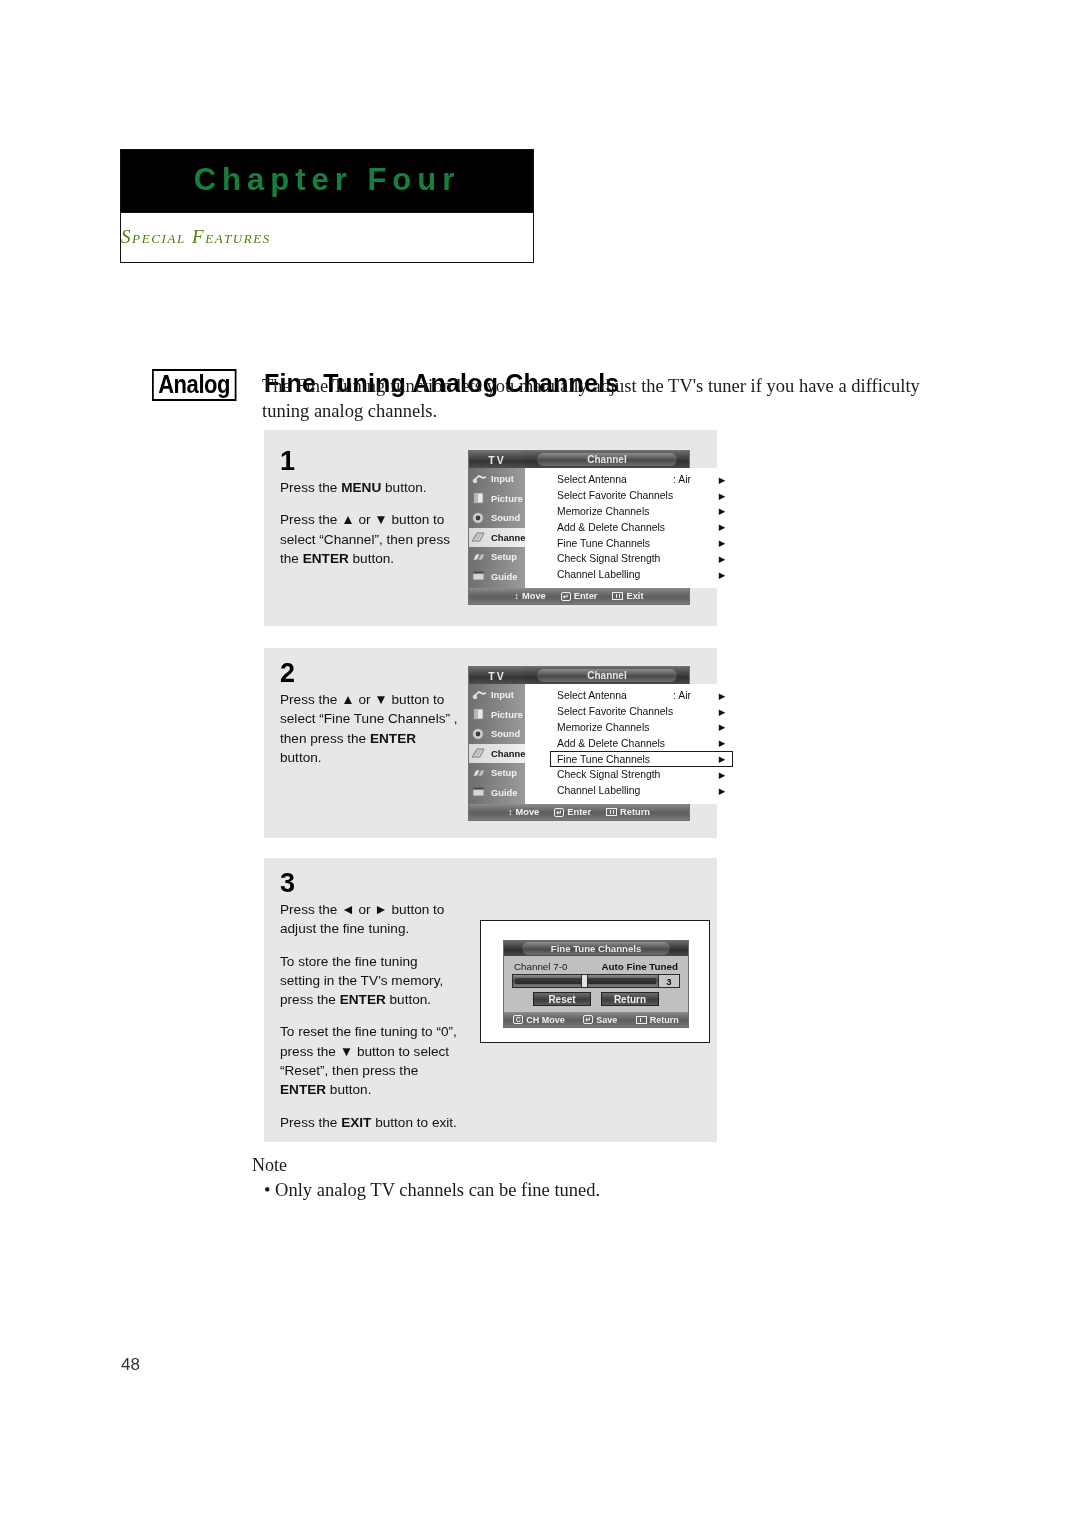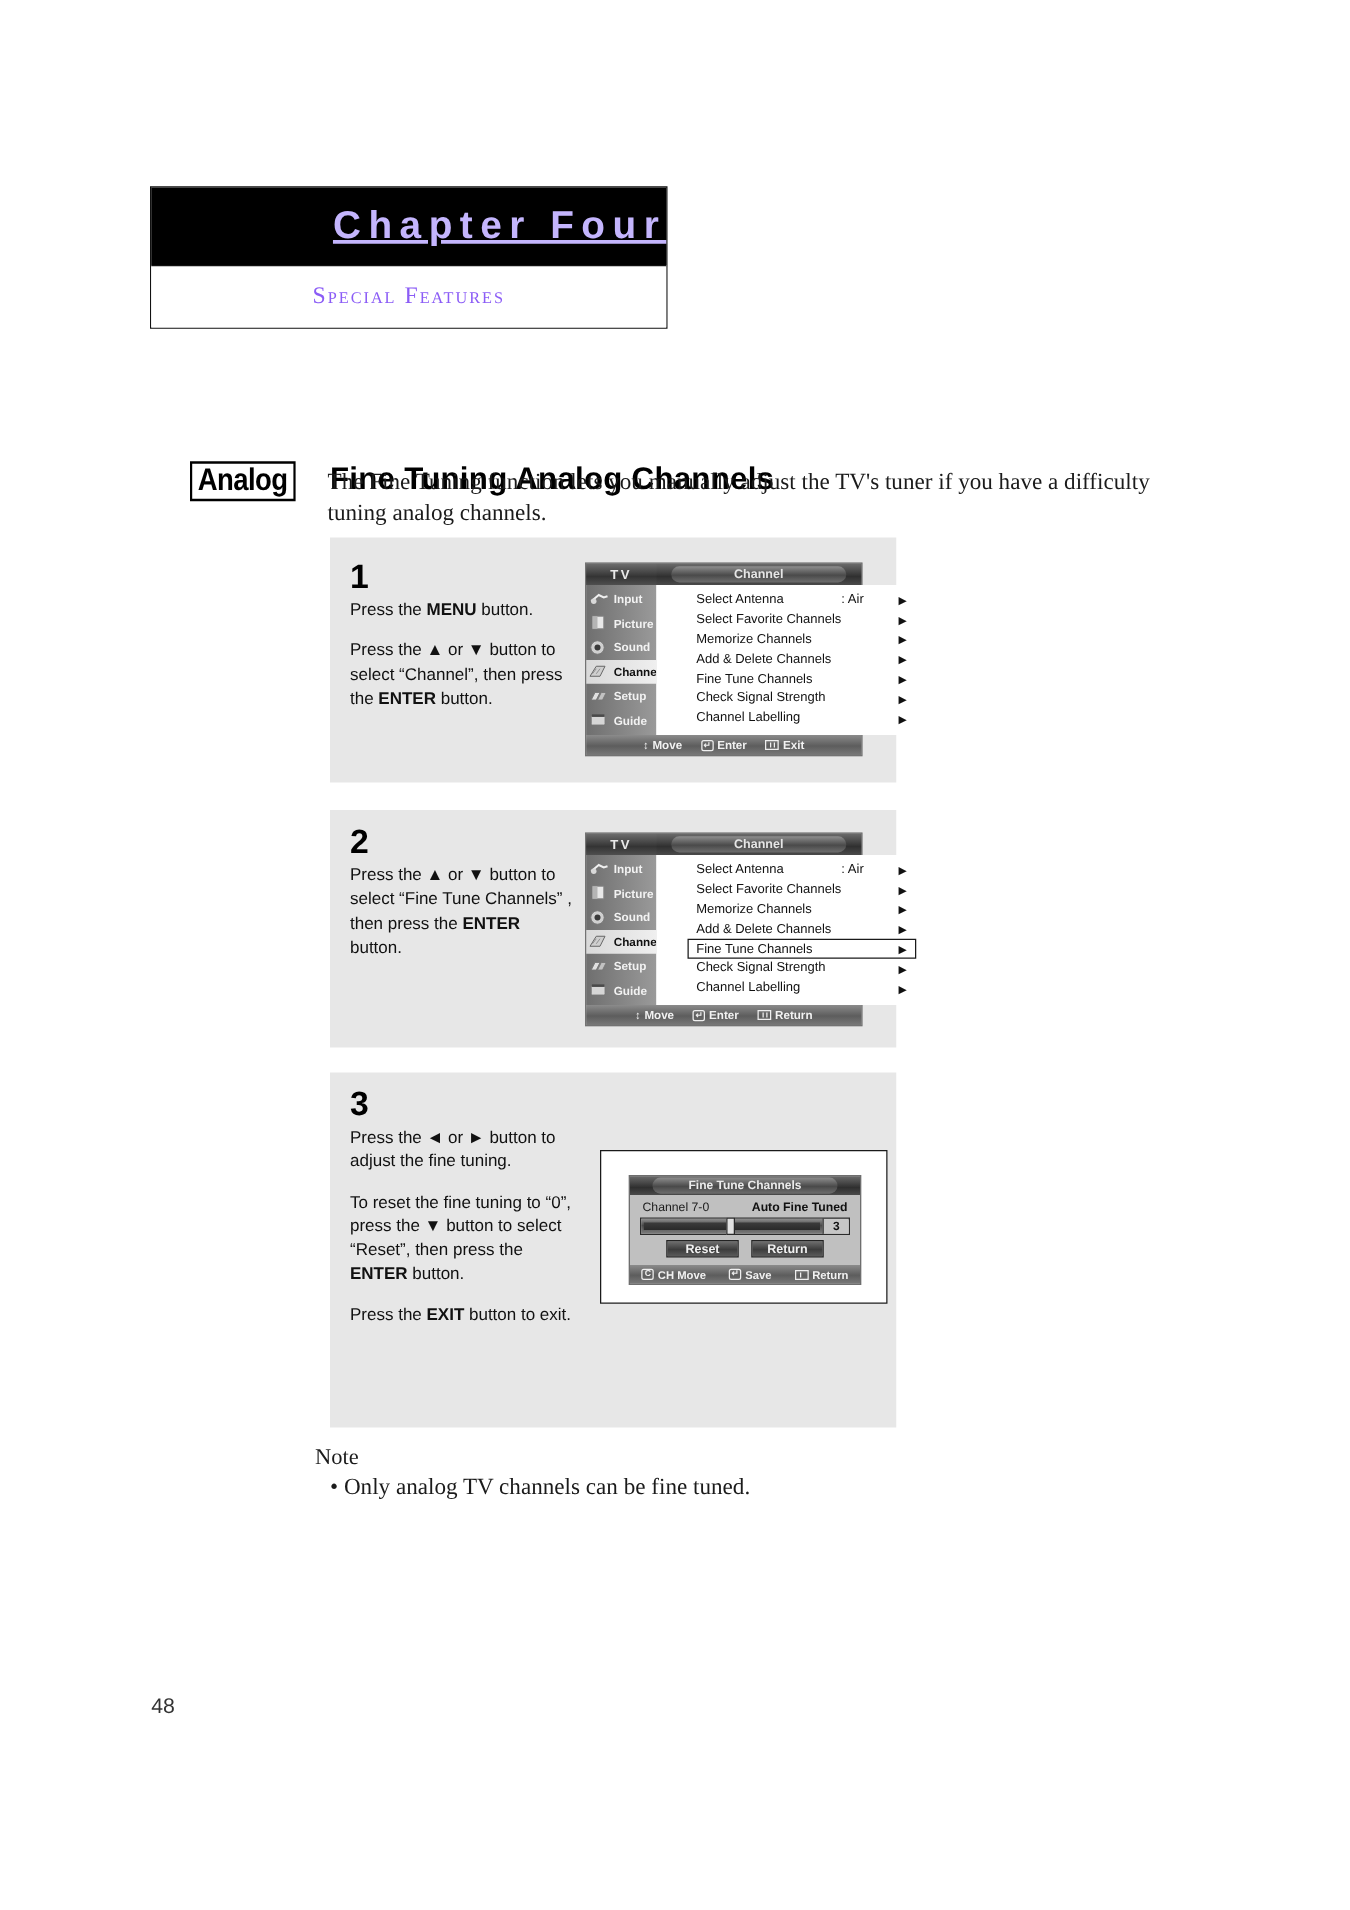--- a/index.html
+++ b/index.html
@@ -20,39 +20,38 @@
   .chapter-header {
     position: absolute;
     left: 120px;
     top: 149px;
     width: 414px;
     border: 1px solid #111;
     box-sizing: border-box;
   }
   .chapter-title-bar {
     background: #000;
-    color: #c4b5fd;
-    text-align: right;
+    color: #15803d;
+    text-align: center;
     font-weight: bold;
     font-size: 31px;
     letter-spacing: 6px;
     padding: 12px 0 14px 0;
     font-family: "Liberation Sans", sans-serif;
-    text-decoration: underline;
   }
   .chapter-sub-bar {
     background: #fff;
-    color: #8b5cf6;
-    text-align: center;
+    color: #4d7c0f;
     font-family: "Liberation Serif", serif;
     font-size: 19px;
     letter-spacing: 1.6px;
     font-variant: small-caps;
     padding: 13px 0 14px 0;
     border-top: 1px solid #111;
+    font-style: italic;
   }
 
   
   .section-row {
     position: absolute;
     left: 152px;
     top: 336px;
     width: 800px;
     margin-top: 33px;
   }
@@ -639,20 +638,21 @@
         <span>Return</span>
       </span>
     </div>
   </div>
 </div>
 
 <div class="panel" id="panel-3">
   <div class="step-num" style="top:12px;">3</div>
   <div class="step-text" style="top:42px;">
     <p>Press the ◄ or ► button to adjust the fine tuning.</p>
+    <p>To store the fine tuning setting in the TV’s memory, press the <b>ENTER</b> button.</p>
     <p>To reset the fine tuning to “0”, press the ▼ button to select “Reset”, then press the <b>ENTER</b> button.</p>
     <p>Press the <b>EXIT</b> button to exit.</p>
   </div>
 
   <div class="ft-frame" style="left:216px; top:62px; width:230px; height:123px;">
     <div class="ft-osd">
       <div class="ft-title">
         <div class="pill">Fine Tune Channels</div>
       </div>
       <div class="ft-inner">

